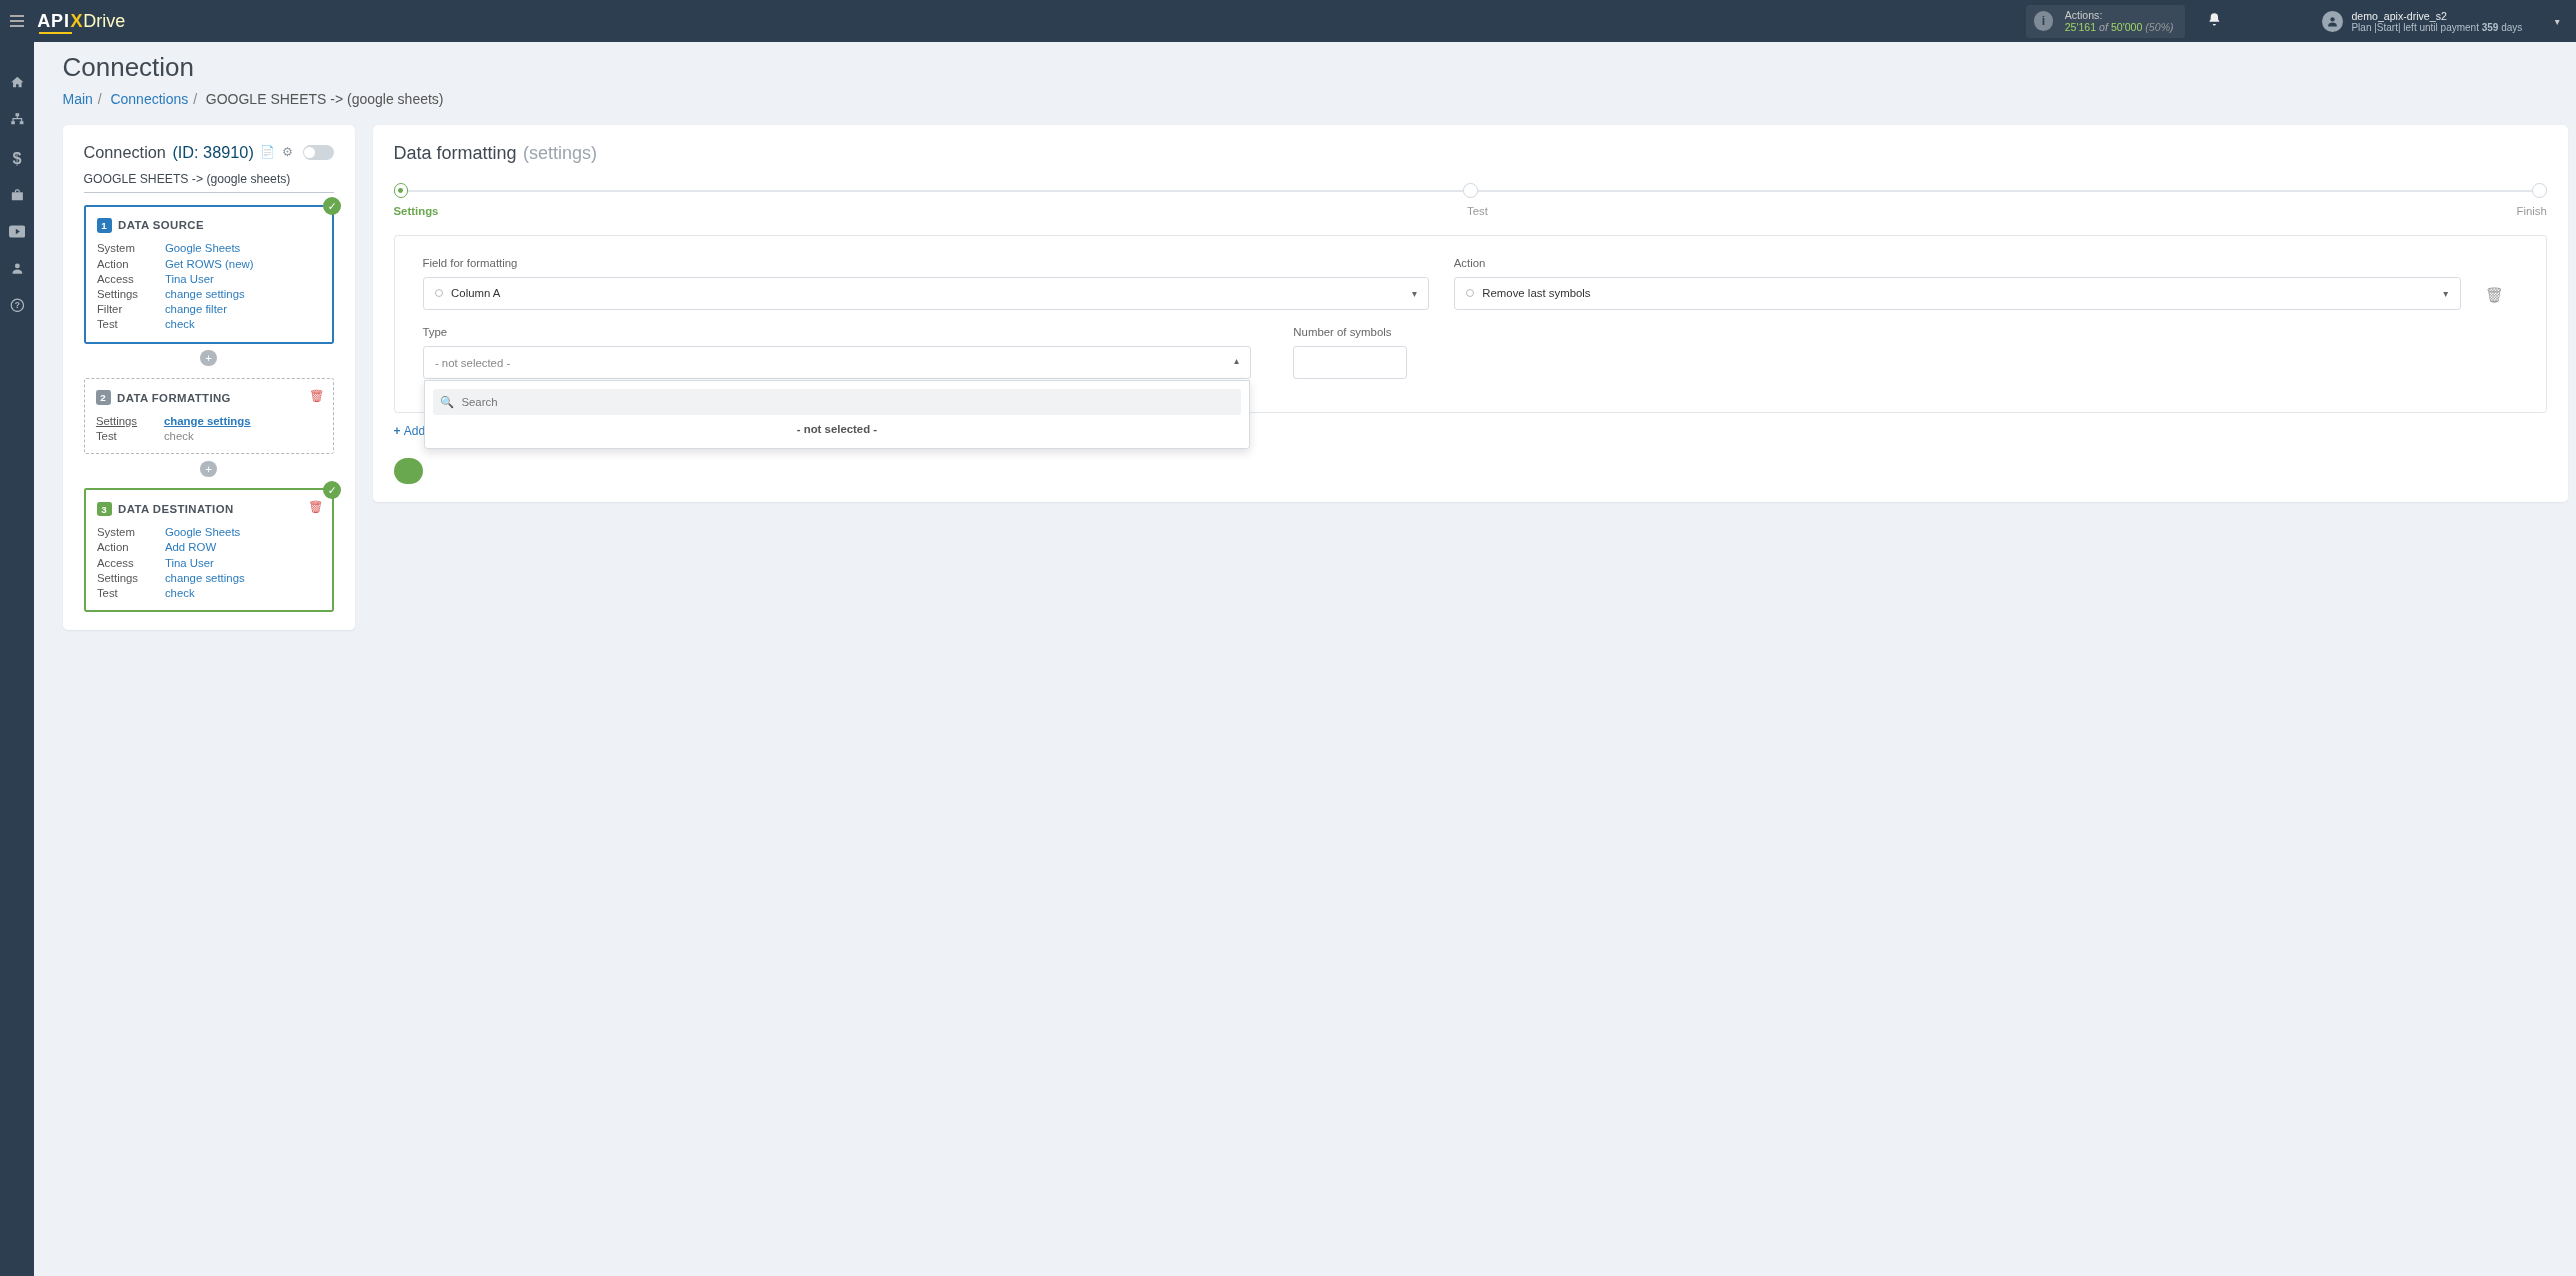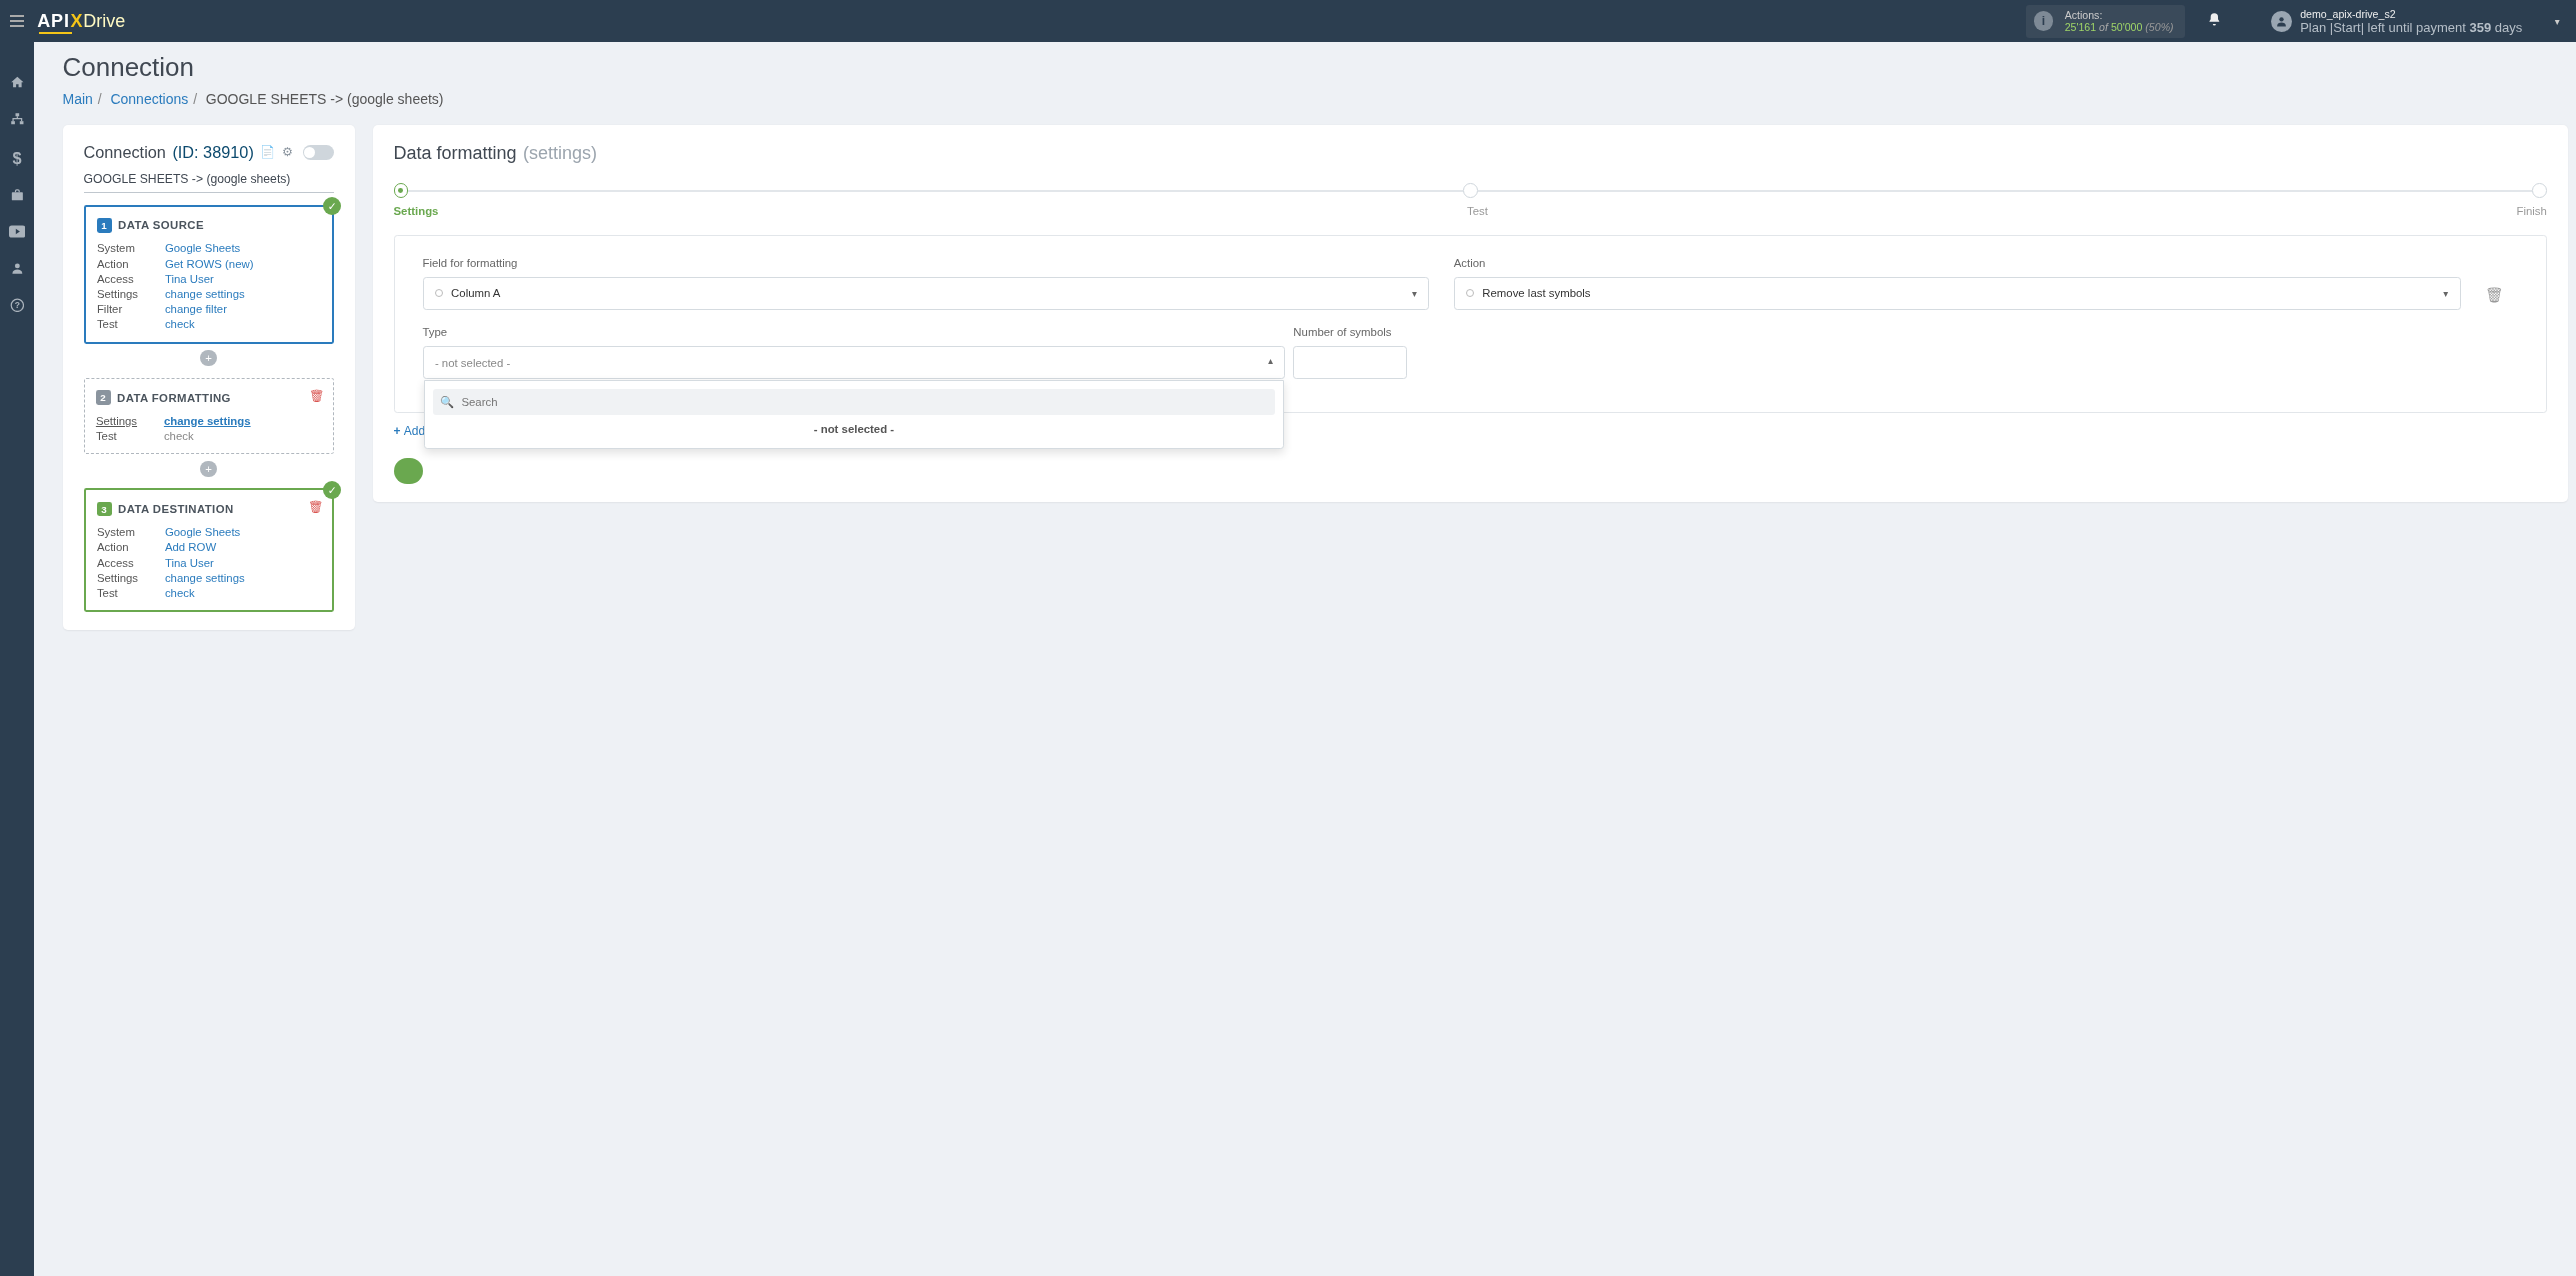--- a/index.html
+++ b/index.html
@@ -14,21 +14,21 @@
 .actions-box{position:absolute;right:391px;background:#3a4a5a;border-radius:3.3px;padding:4.9px 11.4px 4.9px 39px;height:33px;font-size:10.6px;display:flex;flex-direction:column;justify-content:center}
 .actions-box .info-ic{position:absolute;left:8.1px;top:6.5px;width:19.5px;height:19.5px;border-radius:50%;background:#7e8a96;display:flex;align-items:center;justify-content:center;color:#2c3e50;font-weight:bold;font-size:12.2px}
 .actions-box .l1{color:#ccc}
 .actions-box .l2{color:#9fd468}
 .actions-box .l2 .of{color:#aaa;font-style:italic}
 .actions-box .l2 .pct{color:#999;font-style:italic}
 .bell{position:absolute;right:354px;font-size:14.7px;cursor:pointer;color:#eee}
 .user-box{position:absolute;right:16.3px;display:flex;align-items:center;gap:8.1px}
 .avatar{width:21px;height:21px;border-radius:50%;background:#9aa6b2;display:flex;align-items:center;justify-content:center}
 .user-lines{font-size:10.6px;color:#eee}
-.user-lines .sub{color:#b6bfc8;font-size:13px}
+.user-lines .sub{color:#b6bfc8;font-size:10px}
 .chev-r{font-size:9.8px;margin-left:24.4px;color:#ccc}
 .layout{display:flex;min-height:calc(100vh - 42px)}
 .sidebar{width:34px;background:#2c3e50;display:flex;flex-direction:column;align-items:center;padding-top:33px;gap:19.5px}
 .sidebar .sic{color:#aaa;font-size:14.7px;cursor:pointer}
 .main{flex:1;padding:0 8.1px 16.3px 28.5px}
 h1.page-title{font-size:26px;color:#404852;margin-top:9.8px;font-weight:normal}
 .breadcrumb{margin-top:8.1px;font-size:14px;color:#555}
 .breadcrumb a{color:#2a7bbd;text-decoration:none}
 .breadcrumb .sep{color:#888;margin:0 4.9px}
 .cols{display:flex;gap:18px;margin-top:18px;align-items:flex-start}
@@ -71,21 +71,21 @@
 .form-box{border:0.8px solid #e2e6ea;border-radius:3.3px;padding:21px 28px 33px;margin-top:18px}
 .form-row{display:flex;gap:24.4px;align-items:flex-start;position:relative}
 .fcol{flex:1}
 .fcol.tbin{flex:0 0 33px}
 .lbl{font-size:11.4px;color:#666;margin-bottom:8.1px}
 .sel{border:0.8px solid #d5dbe0;border-radius:3.3px;height:33px;display:flex;align-items:center;padding:0 11.4px;position:relative;background:#fff;cursor:pointer}
 .sel .dot{width:8.1px;height:8.1px;border:1.6px solid #bbb;border-radius:50%;margin-right:8.1px}
 .sel-chev{position:absolute;right:11.4px;color:#666;font-size:9.8px}
 .sel.open .sel-chev{transform:rotate(180deg)}
 .trash-big{color:#999;font-size:14.7px;margin-top:29px;cursor:pointer}
-.sub-row{display:flex;gap:8px;margin-top:16.3px;width:47%}
+.sub-row{display:flex;gap:42px;margin-top:16.3px;width:47%}
 .inp{border:0.8px solid #d5dbe0;border-radius:3.3px;height:33px;width:114px;padding:0 8.1px}
 .dropdown{position:absolute;top:33px;left:0;right:0;background:#fff;border:0.8px solid #d5dbe0;border-radius:0 0 3.3px 3.3px;box-shadow:0 3.3px 9.8px rgba(0,0,0,.12);z-index:20;padding:8.1px}
 .search-w{background:#f0f2f4;border-radius:3.3px;height:26px;display:flex;align-items:center;padding:0 8.1px;color:#777;gap:6.5px}
 .search-w input{border:none;background:transparent;outline:none;flex:1;font-size:11.4px}
 .dd-opt{padding:6.5px 8.1px 6.5px 23px;display:flex;align-items:center;gap:8.1px;cursor:pointer;position:relative}
 .dd-opt .r{width:8.1px;height:8.1px;border:1.6px solid #bbb;border-radius:50%;position:absolute;left:6.5px}
 .dd-head{text-align:center;font-weight:bold;color:#555;padding:8.1px 0 4.9px}
 .dd-opt.highlight{outline:2.4px solid #d9534f;outline-offset:-1.6px}
 .add-f{text-align:left;margin-top:11.4px;color:#2a7bbd;cursor:pointer;font-size:12px}
 .add-f .pl{color:#2a7bbd;font-weight:bold;margin-right:3.3px}

